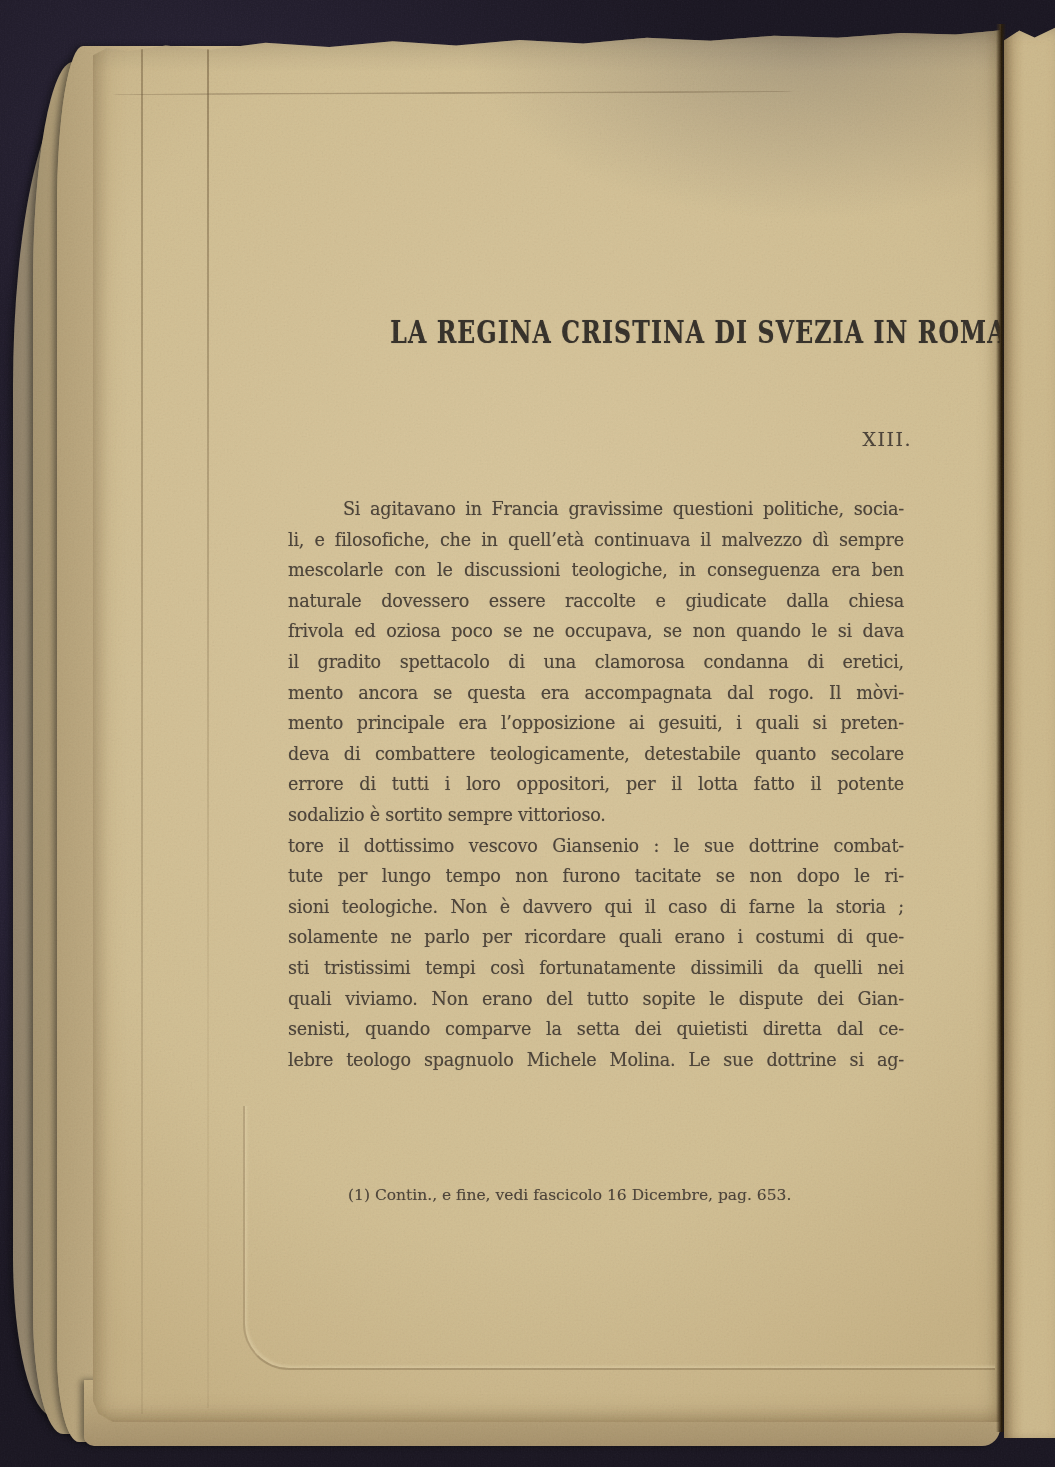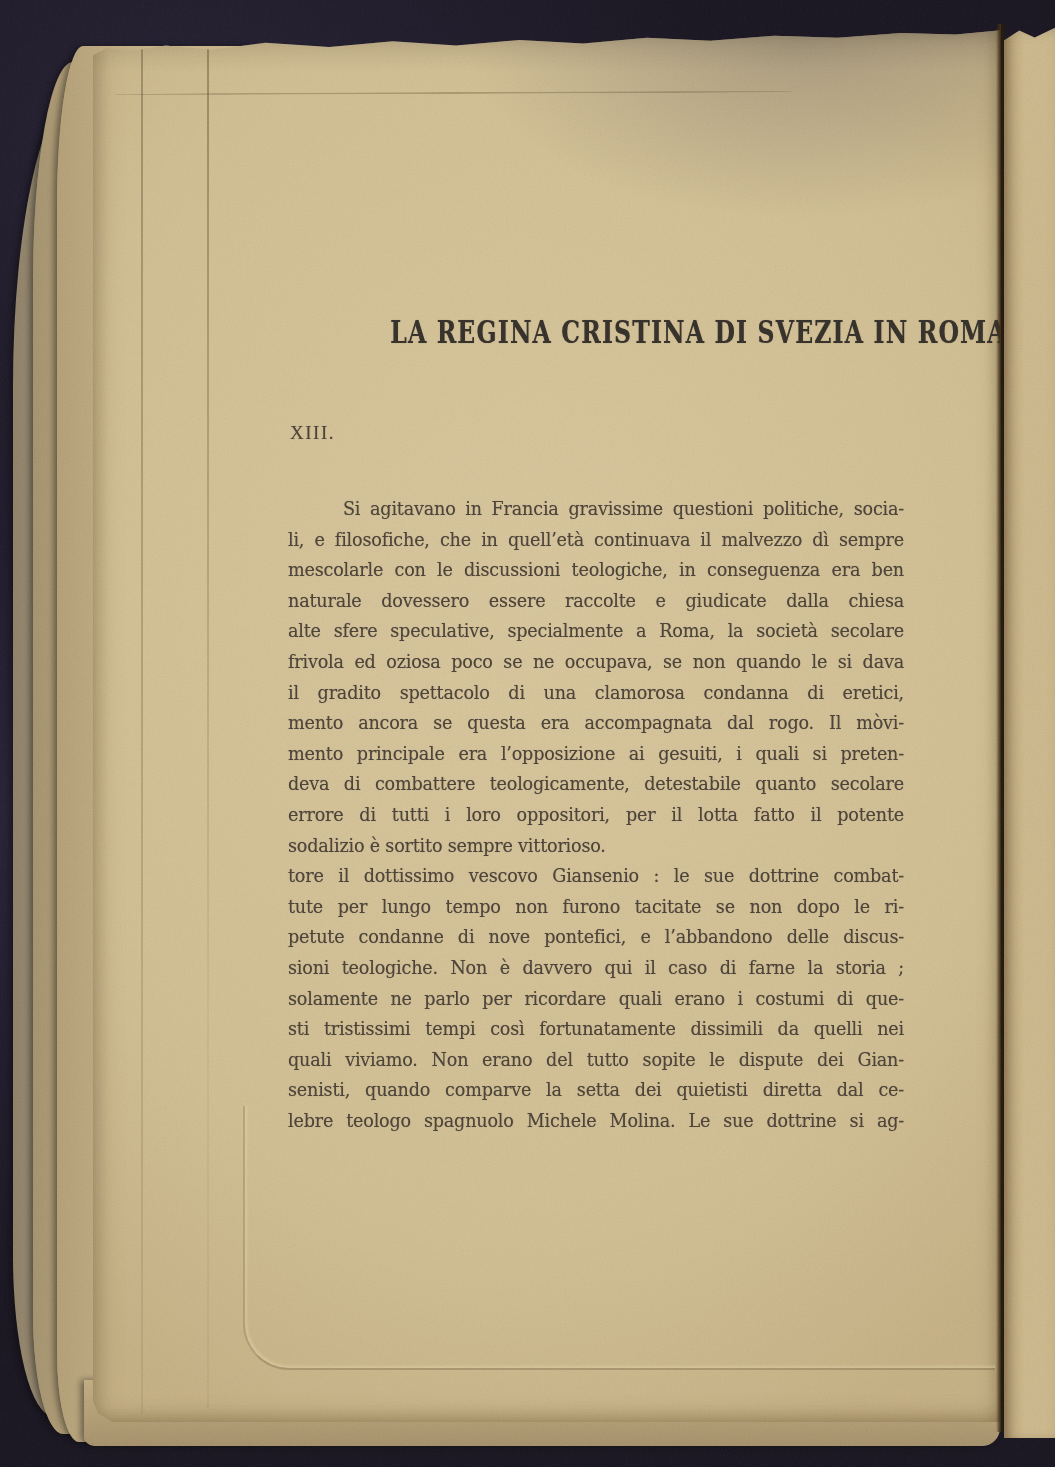--- a/index.html
+++ b/index.html
@@ -46,23 +46,23 @@
   .facing{position:absolute;left:1004px;top:22px;width:51px;height:1416px;
     background:linear-gradient(to right,#baa377,#cdb98c 40%);
     box-shadow:inset 8px 0 12px -5px rgba(90,68,38,.6), inset 0 14px 16px -10px rgba(96,88,74,.55);
     clip-path:polygon(0 1.3%,30% .6%,60% 1.1%,100% .4%,100% 100%,0 100%);}
   
   .title{position:absolute;left:195px;top:288px;width:616px;margin:0;text-align:center;
     font-size:31px;font-weight:bold;color:#332e27;white-space:nowrap;
     text-shadow:0 0 1px rgba(51,46,39,.55);}
   .condense{display:inline-block;transform:scaleX(.76);transform-origin:50% 50%;letter-spacing:1.5px;}
   .title sup{font-size:17px;vertical-align:9px;letter-spacing:0;}
-  .section{position:absolute;left:195px;top:394px;width:616px;margin:2px;text-align:left;
+  .section{position:absolute;left:195px;top:394px;width:616px;margin:8px;text-align:right;
     font-size:19px;font-weight:normal;letter-spacing:1.5px;color:var(--ink,#4a4136);
-    text-shadow:0 0 .8px rgba(74,65,54,.4);font-family:Liberation Serif, serif;}
+    text-shadow:0 0 .8px rgba(74,65,54,.4);}
   .body{position:absolute;left:195px;top:452px;width:616px;
     font-size:17.6px;letter-spacing:-.2px;color:var(--ink,#4a4136);
     text-shadow:0 0 .8px rgba(74,65,54,.45);margin-top:16px;}
   .bl{height:30.6px;line-height:30.6px;text-align:justify;text-align-last:justify;-moz-text-align-last:justify;}
   .bl.i{text-indent:55px;}
   .bl.end{text-align-last:left;}
   .footnote{position:absolute;left:195px;top:1160px;width:616px;
     font-size:15.5px;color:var(--ink,#4a4136);text-indent:60px;
     text-shadow:0 0 .7px rgba(74,65,54,.4);}
   
@@ -92,39 +92,38 @@
       </span>
     </h1>
 
     <h2 class="section">XIII.</h2>
 
     <div class="body">
       <div class="bl i">Si agitavano in Francia gravissime questioni politiche, socia-</div>
       <div class="bl">li, e filosofiche, che in quell’età continuava il malvezzo dì sempre</div>
       <div class="bl">mescolarle con le discussioni teologiche, in conseguenza era ben</div>
       <div class="bl">naturale dovessero essere raccolte e giudicate dalla chiesa</div>
-      <div class="bl">alte sfere speculative, specialmente a Roma, la società secolare</div>
       <div class="bl">frivola ed oziosa poco se ne occupava, se non quando le si dava</div>
       <div class="bl">il gradito spettacolo di una clamorosa condanna di eretici,</div>
       <div class="bl">mento ancora se questa era accompagnata dal rogo. Il mòvi-</div>
       <div class="bl">mento principale era l’opposizione ai gesuiti, i quali si preten-</div>
       <div class="bl">deva di combattere teologicamente, detestabile quanto secolare</div>
       <div class="bl">errore di tutti i loro oppositori, per il lotta fatto il potente</div>
       <div class="bl end">sodalizio è sortito sempre vittorioso.</div>
       <div class="bl">tore il dottissimo vescovo Giansenio : le sue dottrine combat-</div>
       <div class="bl">tute per lungo tempo non furono tacitate se non dopo le ri-</div>
-      <div class="bl">petute condanne di nove pontefici, e l’abbandono delle discus-</div>
       <div class="bl">sioni teologiche. Non è davvero qui il caso di farne la storia ;</div>
       <div class="bl">solamente ne parlo per ricordare quali erano i costumi di que-</div>
       <div class="bl">sti tristissimi tempi così fortunatamente dissimili da quelli nei</div>
       <div class="bl">quali viviamo. Non erano del tutto sopite le dispute dei Gian-</div>
       <div class="bl">senisti, quando comparve la setta dei quietisti diretta dal ce-</div>
       <div class="bl">lebre teologo spagnuolo Michele Molina. Le sue dottrine si ag-</div>
     </div>
 
+    <div class="footnote">(1) Contin., e fine, vedi fascicolo 16 Dicembre, pag. 653.</div>
   </div>
 
   <div class="gutter"></div>
   <div class="facing"></div>
 
   <svg class="grain gm" width="1055" height="1467">
     <filter id="gn1">
         <feTurbulence type="fractalNoise" baseFrequency="0.55" numOctaves="2" seed="7" stitchTiles="stitch"></feTurbulence>
         <feColorMatrix type="saturate" values="0"></feColorMatrix>
       </filter>

